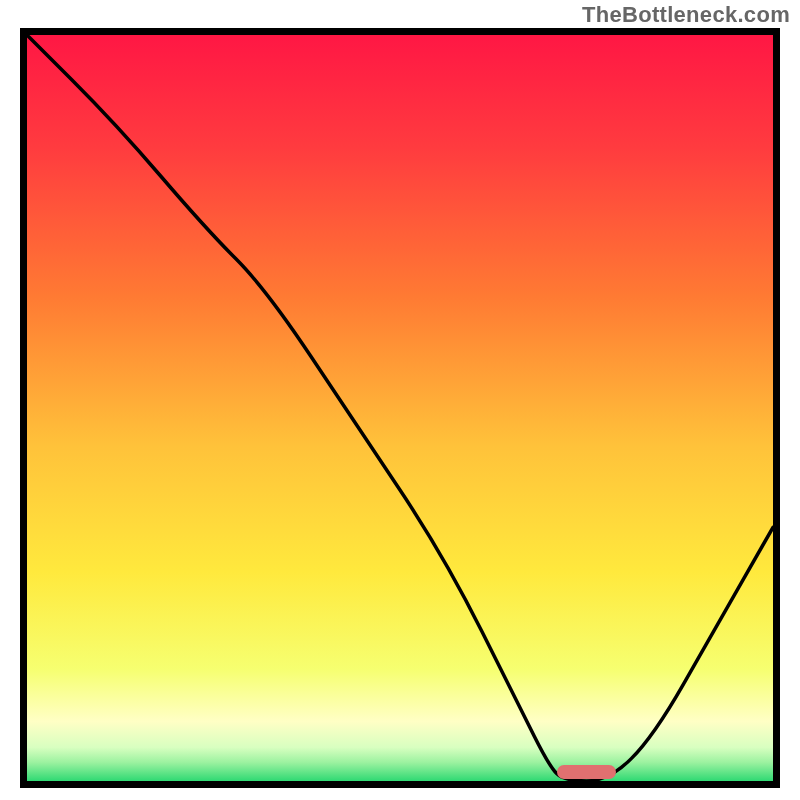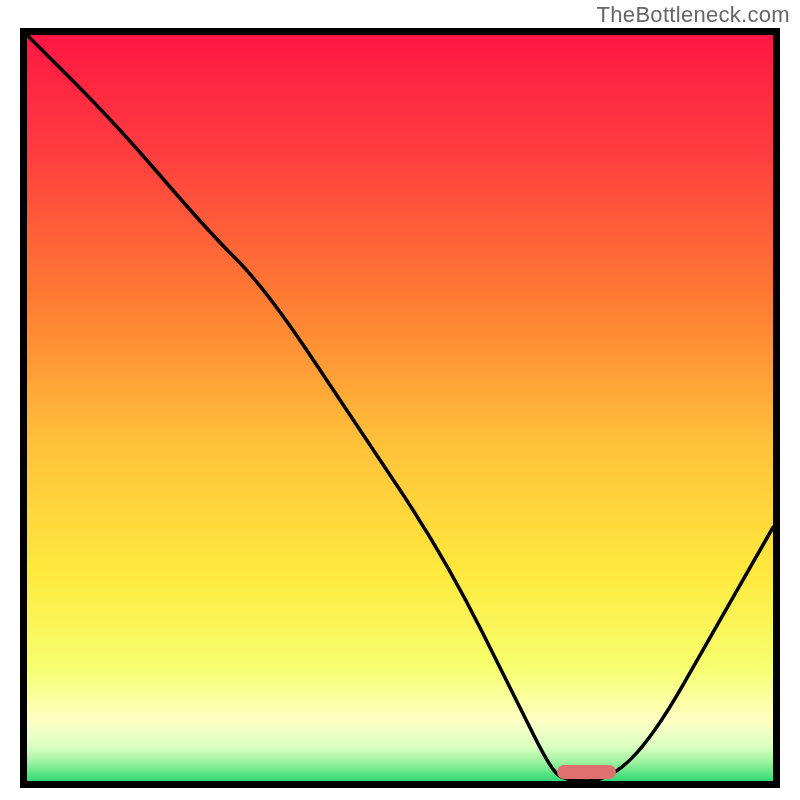--- a/index.html
+++ b/index.html
@@ -15,21 +15,21 @@
     position: relative;
     width: 800px;
     height: 800px;
   }
   .watermark {
     position: absolute;
     top: 2px;
     right: 10px;
     color: #666666;
     font-size: 22px;
-    font-weight: 400;
+    font-weight: 700;
     letter-spacing: 0.3px;
     z-index: 20;
   }
   .plot-area {
     position: absolute;
     left: 20px;
     top: 28px;
     width: 760px;
     height: 760px;
     border: 7px solid #000000;

